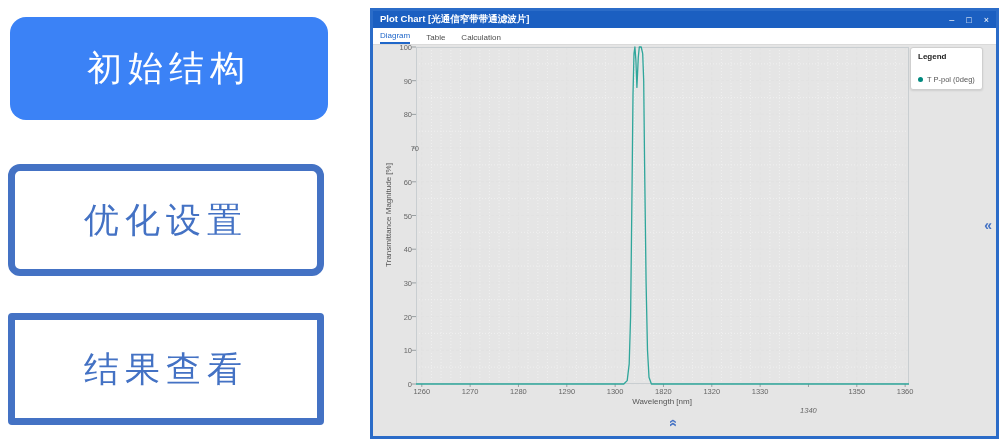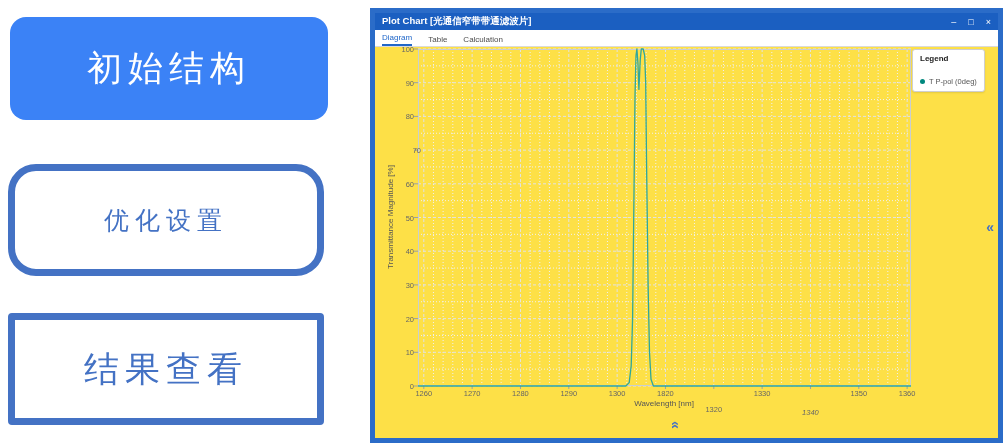--- a/index.html
+++ b/index.html
@@ -3,25 +3,25 @@
 <meta charset="utf-8">
 <style>
   html,body{margin:0;padding:0}
   body{width:1006px;height:443px;background:#ffffff;position:relative;overflow:hidden;
        font-family:"Liberation Sans",sans-serif;}
 
   
   .sbtn{position:absolute;display:flex;align-items:center;justify-content:center;
         letter-spacing:6px;box-sizing:border-box;font-family:"Liberation Sans",sans-serif;}
   #btn-initial{left:10px;top:17px;width:318px;height:103px;border-radius:16px;color:#fff;font-size:35px}
-  #btn-optimize{left:8px;top:164px;width:316px;height:112px;border-radius:28px;border:7px solid;background:#fff;font-size:25px}
+  #btn-optimize{left:8px;top:164px;width:316px;height:112px;border-radius:12px;border:7px solid;background:#fff;font-size:35px}
   #btn-results{left:8px;top:313px;width:316px;height:112px;border-radius:4px;border:7px solid;background:#fff;font-size:35px}
 
   
-  .window{position:absolute;left:370px;top:8px;width:623px;height:425px;border:5px solid #a16207;background:#fde047}
+  .window{position:absolute;left:370px;top:8px;width:623px;height:425px;border:3px solid #a16207;background:#e5e5e5}
   .titlebar{height:17px;display:flex;align-items:center;justify-content:space-between;
             color:#fff;font-size:9.5px;font-weight:bold;padding:0 7px;}
   .controls{display:flex;gap:12px;font-weight:normal;font-size:9px;align-items:center}
   .tabbar{height:16px;display:flex;align-items:flex-end;gap:16px;padding-left:7px;
           border-bottom:1px solid #dadada;font-size:8px;color:#4d4d4d;background:#fff}
   .tab{padding-bottom:2px;cursor:default}
   .tab.active{border-bottom:2px solid #2067c9}
 
   #plot-svg{position:absolute;left:43px;top:36px;overflow:visible}
   .xtick{position:absolute;transform:translateX(-50%);font-size:7.5px;color:#666;white-space:nowrap}
@@ -187,21 +187,21 @@
     </div>
 
     <div class="chev-right" style="color: rgb(68, 114, 196);">«</div>
     <div class="chev-up" style="color: rgb(68, 114, 196);">«</div>
   <div class="xtick" style="left: 48.8px; top: 376px;">1260</div>
       <div class="xtick" style="left: 97.1333px; top: 376px;">1270</div>
       <div class="xtick" style="left: 145.467px; top: 376px;">1280</div>
       <div class="xtick" style="left: 193.8px; top: 376px;">1290</div>
       <div class="xtick" style="left: 242.133px; top: 376px;">1300</div>
       <div class="xtick" style="left: 290.467px; top: 376px;">1820</div>
-      <div class="xtick" style="left: 338.8px; top: 376px; margin-top: 16px;">1320</div>
+      <div class="xtick" style="left: 338.8px; top: 376px;">1320</div>
       <div class="xtick" style="left: 387.133px; top: 376px;">1330</div>
       <div class="xtick" style="left: 435.467px; top: 395px; font-style: italic;">1340</div>
       <div class="xtick" style="left: 483.8px; top: 376px;">1350</div>
       <div class="xtick" style="left: 532.133px; top: 376px;">1360</div>
       <div class="ytick" style="left: 7px; top: 369px;">0</div>
       <div class="ytick" style="left: 7px; top: 335.3px;">10</div>
       <div class="ytick" style="left: 7px; top: 301.6px;">20</div>
       <div class="ytick" style="left: 7px; top: 267.9px;">30</div>
       <div class="ytick" style="left: 7px; top: 234.2px;">40</div>
       <div class="ytick" style="left: 7px; top: 200.5px;">50</div>

